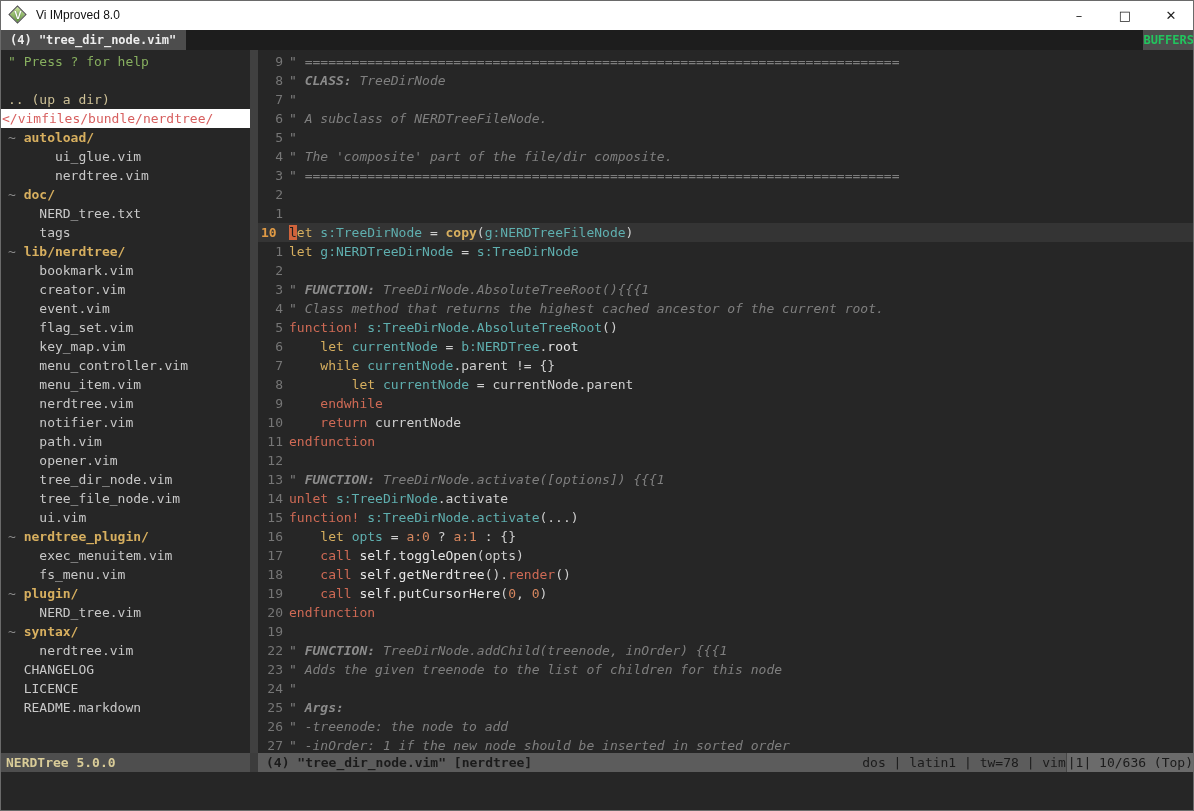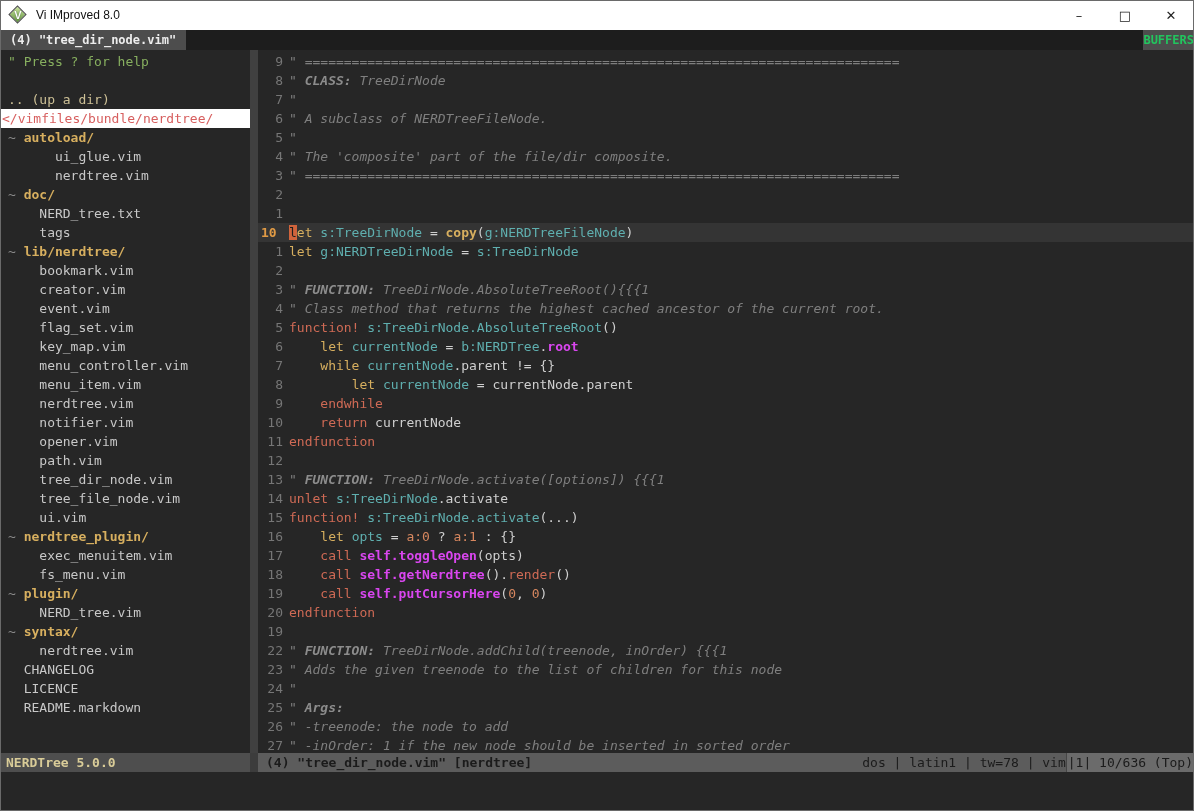--- a/index.html
+++ b/index.html
@@ -31,21 +31,21 @@
   .crow-cur{background:#343434}
   .lnum{flex:0 0 31px;color:#767676;text-align:right;padding-right:6px}
   .lnum-cur{color:#e09a45;text-align:left;padding-left:3px;padding-right:0;font-weight:bold}
   .ltxt{white-space:pre}
   
   .sg-cm{color:#7f7f7f;font-style:italic}
   .sg-cmb{color:#8c8c8c;font-style:italic;font-weight:bold}
   .sg-kw{color:#d7af5f}
   .sg-st{color:#cf6a55}
   .sg-id{color:#5fafaf}
-  .sg-fn{color:#d946ef;font-weight:bold}
+  .sg-fn{color:#e5e5e5;font-weight:normal}
   .sg-bf{color:#d7af5f;font-weight:bold}
   .sg-nm{color:#d7875f}
   .sg-pl{color:#cfcfcf}
   .sg-cu{background:#d0643c;color:#1e1e1e}
   .sg-help{color:#87af5f}
   .sg-updir{color:#cdc096}
   .sg-root{color:#d75f5f}
   .sg-mk{color:#8a8a8a}
   .sg-dir{color:#d7af5f;font-weight:bold}
   .sg-fl{color:#c8c8c8}
@@ -108,22 +108,22 @@
         <div class="trow"><span class="sg-mk">~ </span><span class="sg-dir">lib/nerdtree/</span></div>
         <div class="trow"><span class="sg-fl">    bookmark.vim</span></div>
         <div class="trow"><span class="sg-fl">    creator.vim</span></div>
         <div class="trow"><span class="sg-fl">    event.vim</span></div>
         <div class="trow"><span class="sg-fl">    flag_set.vim</span></div>
         <div class="trow"><span class="sg-fl">    key_map.vim</span></div>
         <div class="trow"><span class="sg-fl">    menu_controller.vim</span></div>
         <div class="trow"><span class="sg-fl">    menu_item.vim</span></div>
         <div class="trow"><span class="sg-fl">    nerdtree.vim</span></div>
         <div class="trow"><span class="sg-fl">    notifier.vim</span></div>
+        <div class="trow"><span class="sg-fl">    path.vim</span></div>
         <div class="trow"><span class="sg-fl">    opener.vim</span></div>
-        <div class="trow"><span class="sg-fl">    path.vim</span></div>
         <div class="trow"><span class="sg-fl">    tree_dir_node.vim</span></div>
         <div class="trow"><span class="sg-fl">    tree_file_node.vim</span></div>
         <div class="trow"><span class="sg-fl">    ui.vim</span></div>
         <div class="trow"><span class="sg-mk">~ </span><span class="sg-dir">nerdtree_plugin/</span></div>
         <div class="trow"><span class="sg-fl">    exec_menuitem.vim</span></div>
         <div class="trow"><span class="sg-fl">    fs_menu.vim</span></div>
         <div class="trow"><span class="sg-mk">~ </span><span class="sg-dir">plugin/</span></div>
         <div class="trow"><span class="sg-fl">    NERD_tree.vim</span></div>
         <div class="trow"><span class="sg-mk">~ </span><span class="sg-dir">syntax/</span></div>
         <div class="trow"><span class="sg-fl">    nerdtree.vim</span></div>

